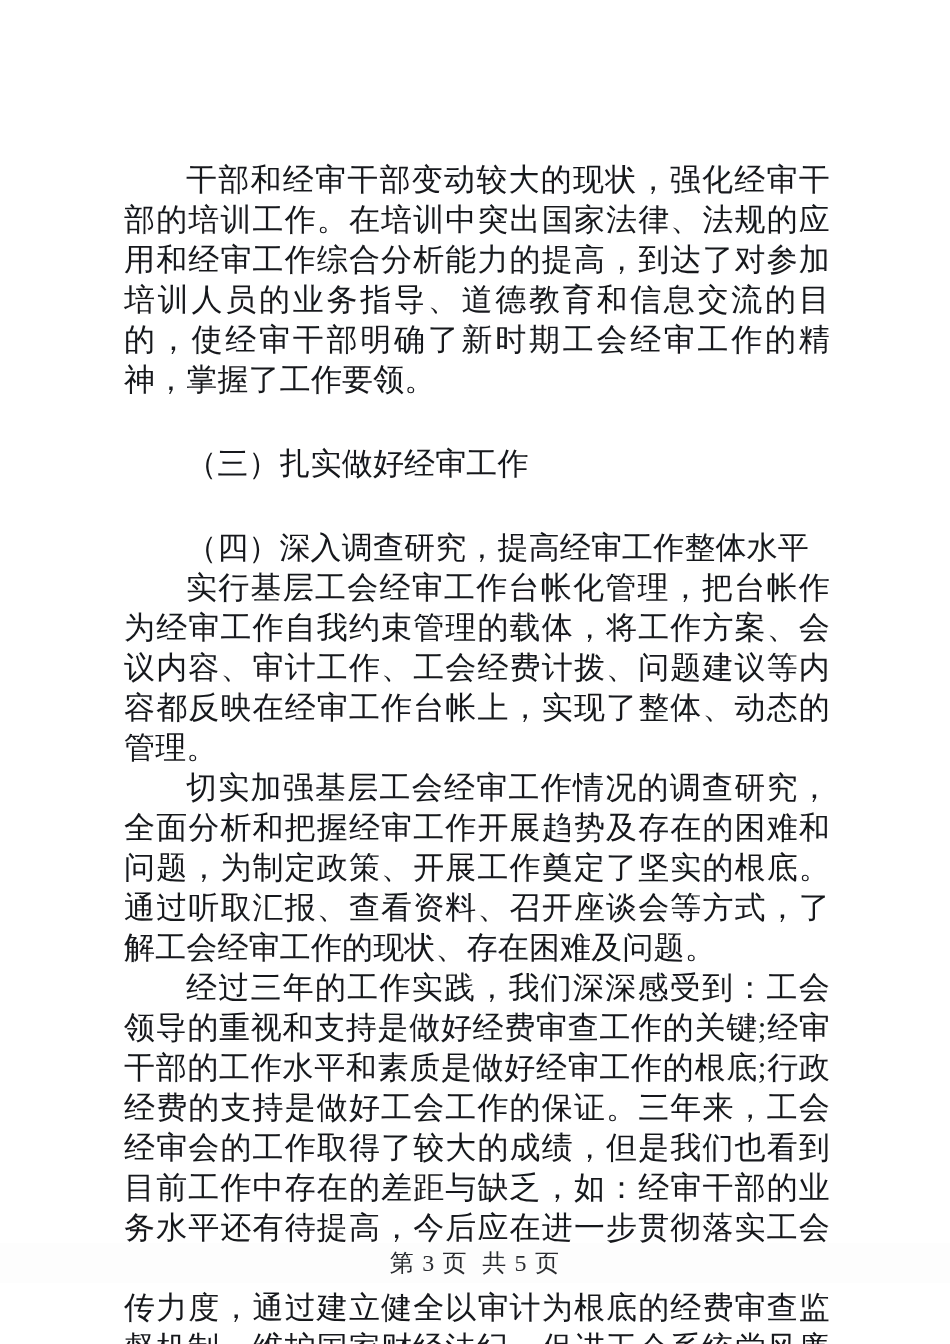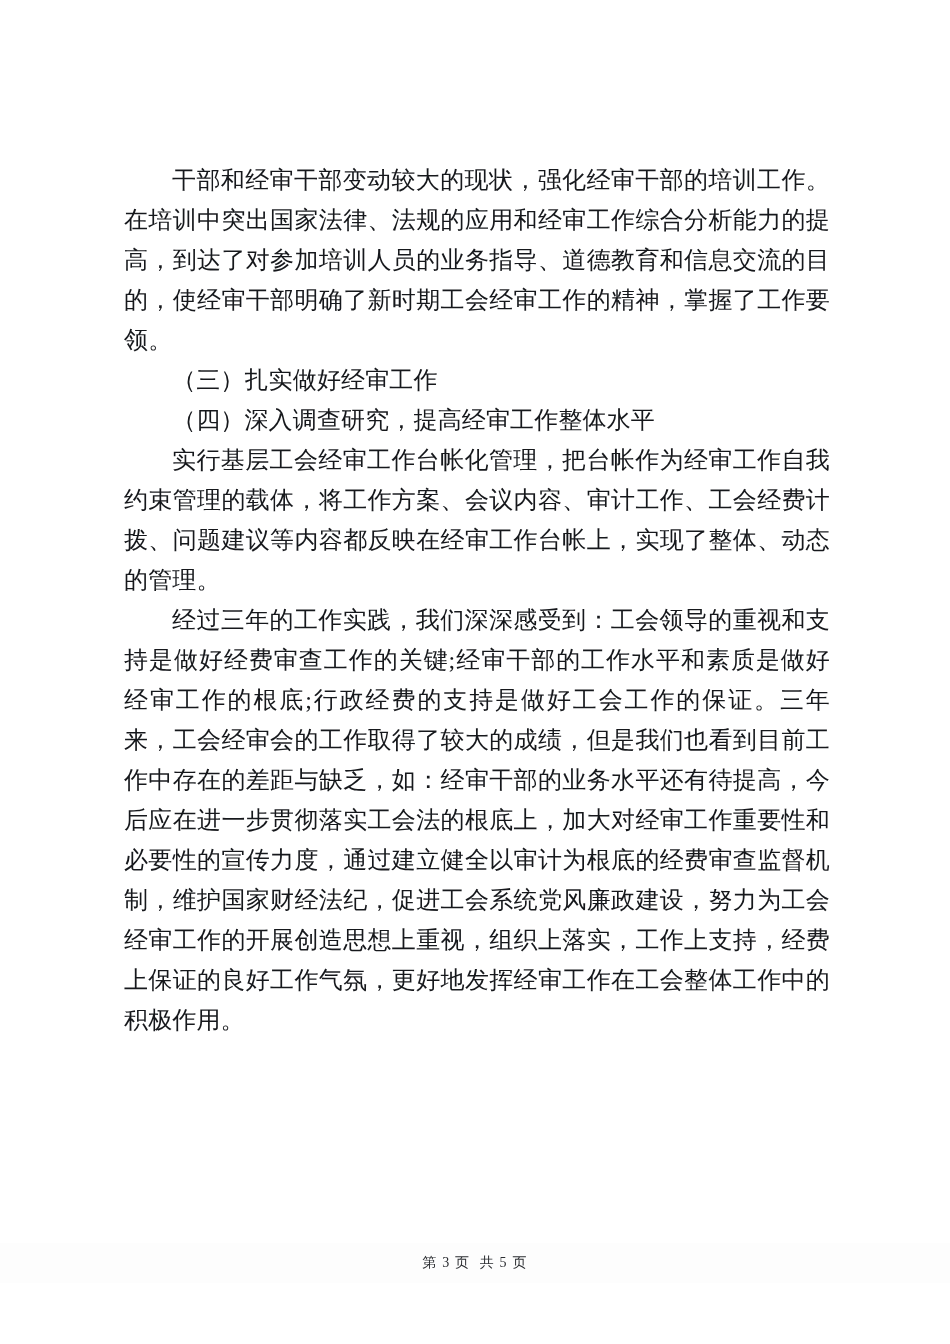--- a/index.html
+++ b/index.html
@@ -20,56 +20,57 @@
 
   .doc-body {
     position: absolute;
     left: 124px;
     top: 160px;
     width: 706px;
   }
 
   .para {
     font-family: "Liberation Serif", "DejaVu Serif", serif;
-    font-size: 24px;
+    font-size: 31px;
     line-height: 40px;
     color: #16181c;
     text-align: justify;
     text-justify: inter-character;
     letter-spacing: 0.15px;
     margin: 0;
     word-break: break-all;
     font-weight: 400;
     -webkit-font-smoothing: antialiased;
   }
 
   .para.indent {
     text-indent: 2em;
   }
 
   .para.heading {
     text-indent: 2em;
     text-align: left;
+    margin-top: 44px;
   }
 
   .footer {
     position: absolute;
     left: 0;
     right: 0;
     top: 1243px;
     height: 40px;
     display: flex;
     align-items: center;
     justify-content: center;
     background: #fdfdfd;
   }
 
   .footer-text {
     font-family: "Liberation Serif", "DejaVu Serif", serif;
-    font-size: 14px;
+    font-size: 24px;
     line-height: 26px;
     color: #2a2c30;
     letter-spacing: 1.2px;
     white-space: pre;
   }
 </style>
 </head>
 <body>
 
 <div class="page">
@@ -77,20 +78,21 @@
   <div class="doc-body">
 
     <p class="para indent">干部和经审干部变动较大的现状，强化经审干部的培训工作。在培训中突出国家法律、法规的应用和经审工作综合分析能力的提高，到达了对参加培训人员的业务指导、道德教育和信息交流的目的，使经审干部明确了新时期工会经审工作的精神，掌握了工作要领。</p>
 
     <p class="para heading">（三）扎实做好经审工作</p>
 
     <p class="para heading">（四）深入调查研究，提高经审工作整体水平</p>
 
     <p class="para indent">实行基层工会经审工作台帐化管理，把台帐作为经审工作自我约束管理的载体，将工作方案、会议内容、审计工作、工会经费计拨、问题建议等内容都反映在经审工作台帐上，实现了整体、动态的管理。</p>
 
+    <p class="para indent">切实加强基层工会经审工作情况的调查研究，全面分析和把握经审工作开展趋势及存在的困难和问题，为制定政策、开展工作奠定了坚实的根底。通过听取汇报、查看资料、召开座谈会等方式，了解工会经审工作的现状、存在困难及问题。</p>
 
     <p class="para indent">经过三年的工作实践，我们深深感受到：工会领导的重视和支持是做好经费审查工作的关键;经审干部的工作水平和素质是做好经审工作的根底;行政经费的支持是做好工会工作的保证。三年来，工会经审会的工作取得了较大的成绩，但是我们也看到目前工作中存在的差距与缺乏，如：经审干部的业务水平还有待提高，今后应在进一步贯彻落实工会法的根底上，加大对经审工作重要性和必要性的宣传力度，通过建立健全以审计为根底的经费审查监督机制，维护国家财经法纪，促进工会系统党风廉政建设，努力为工会经审工作的开展创造思想上重视，组织上落实，工作上支持，经费上保证的良好工作气氛，更好地发挥经审工作在工会整体工作中的积极作用。</p>
 
   </div>
 
   <div class="footer">
     <span class="footer-text">第 3 页  共 5 页</span>
   </div>
 
 </div>

